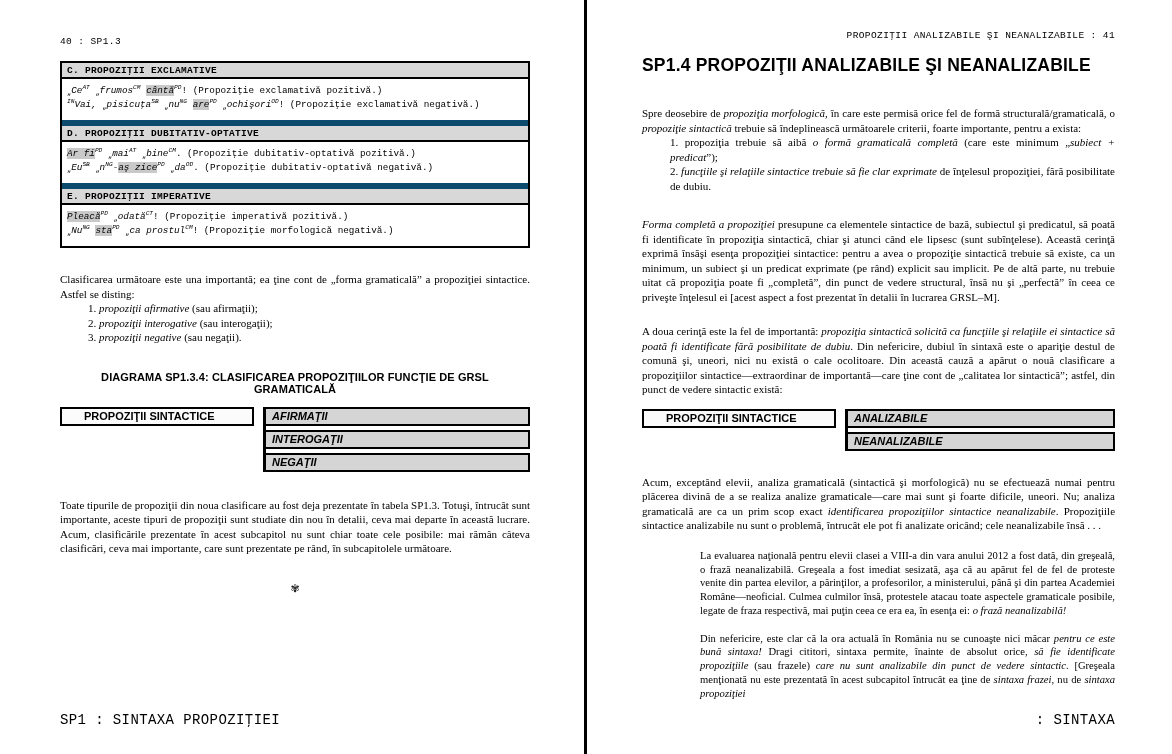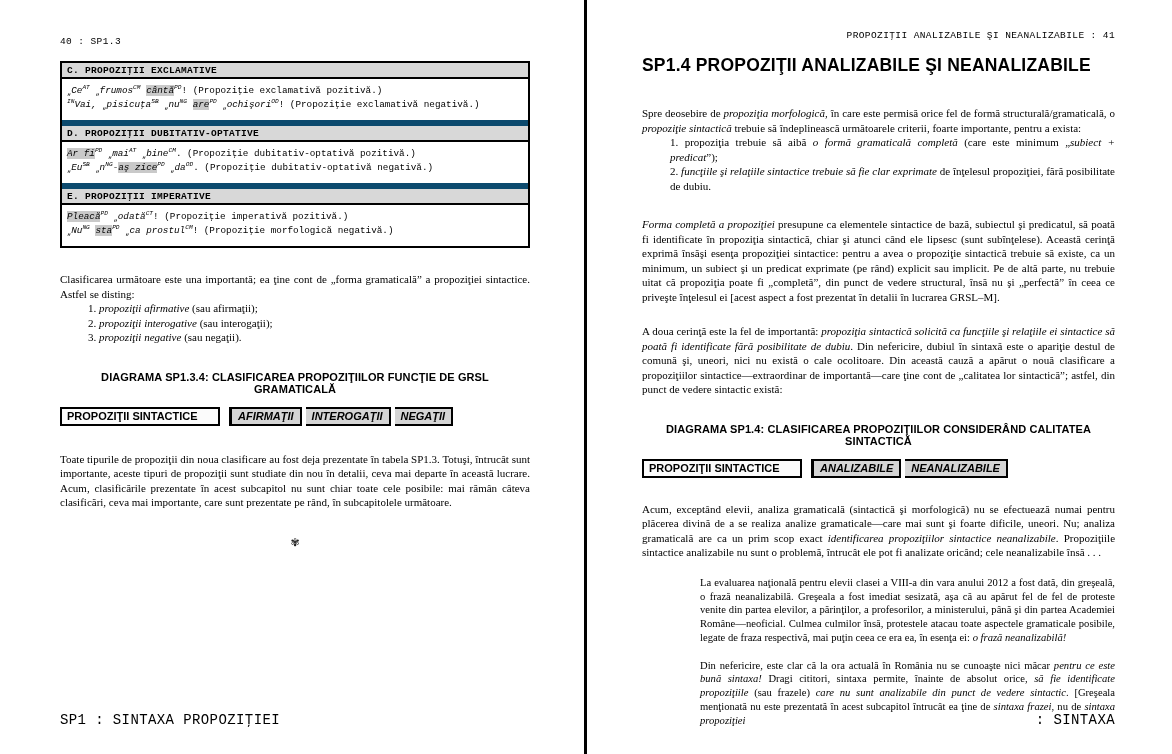--- a/index.html
+++ b/index.html
@@ -32,22 +32,22 @@
   .sb{vertical-align:-2px;font-size:7px;line-height:0;display:inline-block;}
 
   
   .para{font-size:11px;line-height:1.32;text-align:justify;margin:0;}
   .list{margin-left:28px;}
   .li{font-size:11px;line-height:1.32;text-align:justify;}
 
   .diag-title{font-weight:bold;font-size:11px;text-align:center;letter-spacing:.1px;}
   .diagram{display:flex;align-items:flex-start;}
   .diag-left{flex:0 0 146px;border:2px solid #000;background:#fbfbfb;font-weight:bold;font-size:11px;
-             padding:1px 5px 2px;margin-right:9px;}
-  .diag-right{flex:1;border-left:3px solid #000;display:flex;flex-direction:row;gap:4px;}
+             padding:1px 22px 2px;margin-right:9px;}
+  .diag-right{flex:1;border-left:3px solid #000;display:flex;flex-direction:column;gap:4px;}
   .diag-cell{border:2px solid #000;border-left:none;background:#d5d5d5;font-weight:bold;font-style:italic;
              font-size:11px;padding:1px 6px 2px;}
 
   .ornament{text-align:center;font-family:"DejaVu Sans",sans-serif;font-size:11px;color:#222;}
 
   .title{font-weight:bold;font-size:17.5px;letter-spacing:.2px;margin:0;}
   .block{margin-left:58px;font-size:10.6px;line-height:1.3;text-align:justify;}  .mt12{margin-top:12px;} .mt14{margin-top:14px;} .mt16{margin-top:16px;}
   .mt20{margin-top:20px;} .mt24{margin-top:24px;} .mt26{margin-top:26px;} .mt30{margin-top:30px;}
 </style>
 </head>
@@ -116,21 +116,20 @@
     <p class="para mt30"><span>Spre deosebire de </span><span class="it">propoziţia morfologică</span><span>, în care este permisă orice fel de formă structurală/gramaticală, o </span><span class="it">propoziţie sintactică</span><span> trebuie să îndeplinească următoarele criterii, foarte importante, pentru a exista:</span></p>
     <div class="list">
       <div class="li"><span>1. propoziţia trebuie să aibă </span><span class="it">o formă gramaticală completă</span><span> (care este minimum „</span><span class="it">subiect + predicat</span><span>”);</span></div>
       <div class="li"><span>2. </span><span class="it">funcţiile şi relaţiile sintactice trebuie să fie clar exprimate</span><span> de înţelesul propoziţiei, fără posibilitate de dubiu.</span></div>
     </div>
 
     <p class="para mt24"><span class="it">Forma completă a propoziţiei</span><span> presupune ca elementele sintactice de bază, subiectul şi predicatul, să poată fi identificate în propoziţia sintactică, chiar şi atunci când ele lipsesc (sunt subînţelese). Această cerinţă exprimă însăşi esenţa propoziţiei sintactice: pentru a avea o propoziţie sintactică trebuie să existe, ca un minimum, un subiect şi un predicat exprimate (pe rând) explicit sau implicit. Pe de altă parte, nu trebuie uitat că propoziţia poate fi „completă”, din punct de vedere structural, însă nu şi „perfectă” în ceea ce priveşte înţelesul ei [acest aspect a fost prezentat în detalii în lucrarea GRSL–M].</span></p>
 
     <p class="para mt20"><span>A doua cerinţă este la fel de importantă: </span><span class="it">propoziţia sintactică solicită ca funcţiile şi relaţiile ei sintactice să poată fi identificate fără posibilitate de dubiu</span><span>. Din nefericire, dubiul în sintaxă este o apariţie destul de comună şi, uneori, nici nu există o cale ocolitoare. Din această cauză a apărut o nouă clasificare a propoziţiilor sintactice—extraordinar de importantă—care ţine cont de „calitatea lor sintactică”; astfel, din punct de vedere sintactic există:</span></p>
 
-    <div class="diag-title sans mt26">DIAGRAMA SP1.4: CLASIFICAREA PROPOZIŢIILOR CONSIDERÂND CALITATEA SINTACTICĂ</div>
     <div class="diagram mt12">
       <div class="diag-left sans">PROPOZIŢII SINTACTICE</div>
       <div class="diag-right">
         <div class="diag-cell sans">ANALIZABILE</div>
         <div class="diag-cell sans">NEANALIZABILE</div>
       </div>
     </div>
 
     <p class="para mt24"><span>Acum, exceptând elevii, analiza gramaticală (sintactică şi morfologică) nu se efectuează numai pentru plăcerea divină de a se realiza analize gramaticale—care mai sunt şi foarte dificile, uneori. Nu; analiza gramaticală are ca un prim scop exact </span><span class="it">identificarea propoziţiilor sintactice neanalizabile</span><span>. Propoziţiile sintactice analizabile nu sunt o problemă, întrucât ele pot fi analizate oricând; cele neanalizabile însă . . .</span></p>
 

